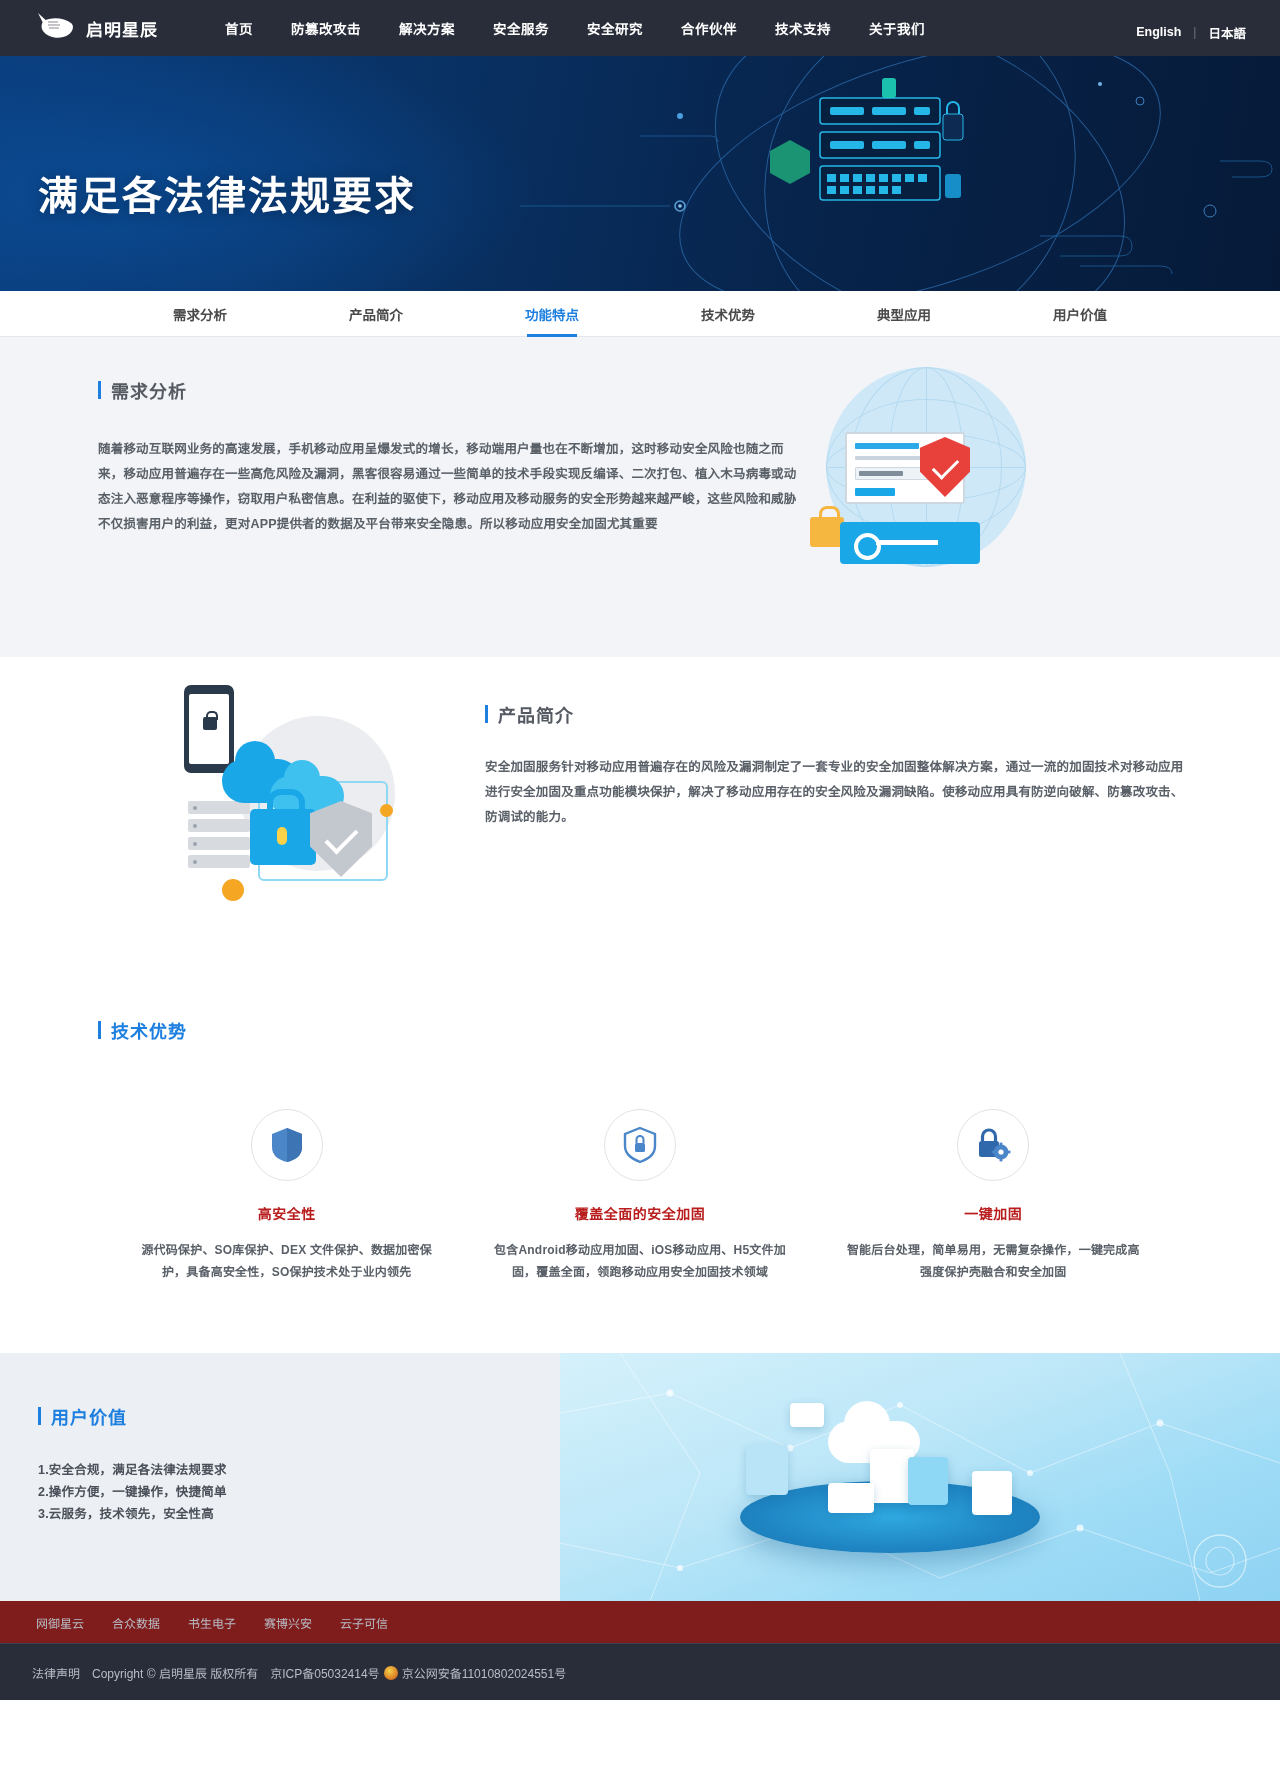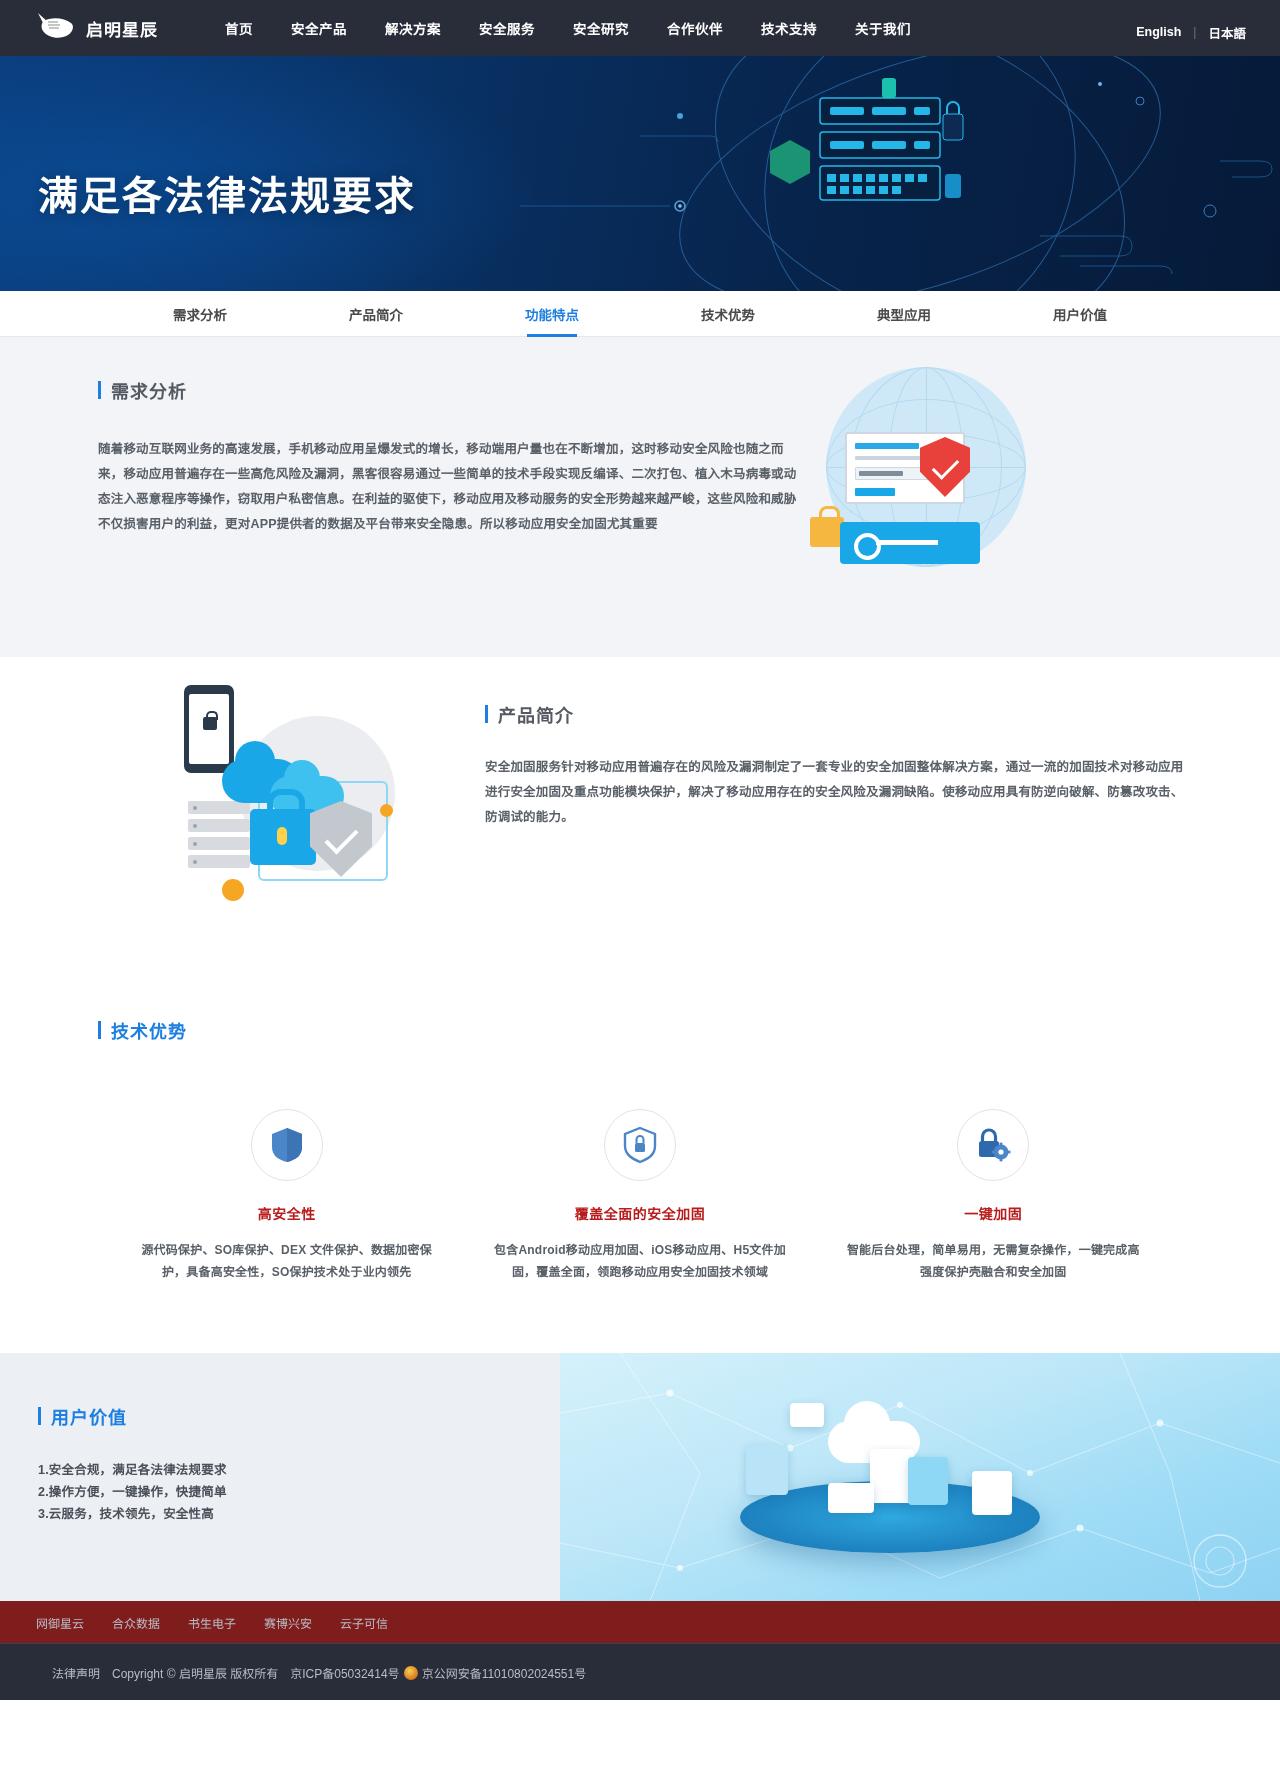--- a/index.html
+++ b/index.html
@@ -340,21 +340,21 @@
     font-size: 12px;
     text-decoration: none;
     margin-right: 28px;
   }
   .footer-bar { height: 1px; background: #3a404d; }
   .footer-copy {
     background: #282d39;
     height: 56px;
     display: flex;
     align-items: center;
-    padding-left: 52px;
+    padding-left: 32px;
     color: #b8bcc5;
     font-size: 12px;
   }
   .footer-copy a { color: #b8bcc5; text-decoration: none; }
   .footer-copy .gap { display: inline-block; width: 12px; }
   .police-icon {
     display:inline-block; width:14px;height:14px;border-radius:50%;
     background: radial-gradient(circle at 40% 35%, #f2d24a 0%, #e0892a 55%, #b6521c 100%);
     margin: 0 4px -2px 4px;
   }
@@ -368,21 +368,21 @@
       <svg width="52" height="34" viewBox="0 0 52 34" aria-hidden="true">
         <path d="M8 2 L20 13 L15 16 Z" fill="#ffffff"></path>
         <path d="M14 10 C20 6, 34 6, 41 12 C44 14, 44 20, 38 24 C30 29, 18 27, 13 20 C11 17, 11 12, 14 10 Z" fill="#ffffff"></path>
         <path d="M18 11 L28 11 M18 14 L30 14 M19 17 L29 17" stroke="#282d39" stroke-width="1" opacity=".55"></path>
       </svg>
     </span>
     <span class="brand-name">启明星辰</span>
   </div>
   <div class="navlinks">
     <a class="navlink" href="#">首页</a>
-    <a class="navlink" href="#">安全产品</a>
+    <a class="navlink" href="#">防篡改攻击</a>
     <a class="navlink" href="#">解决方案</a>
     <a class="navlink" href="#">安全服务</a>
     <a class="navlink" href="#">安全研究</a>
     <a class="navlink" href="#">合作伙伴</a>
     <a class="navlink" href="#">技术支持</a>
     <a class="navlink" href="#">关于我们</a>
   </div>
   <div class="lang">
     <a href="#">English</a>
     <span class="sep">|</span>

